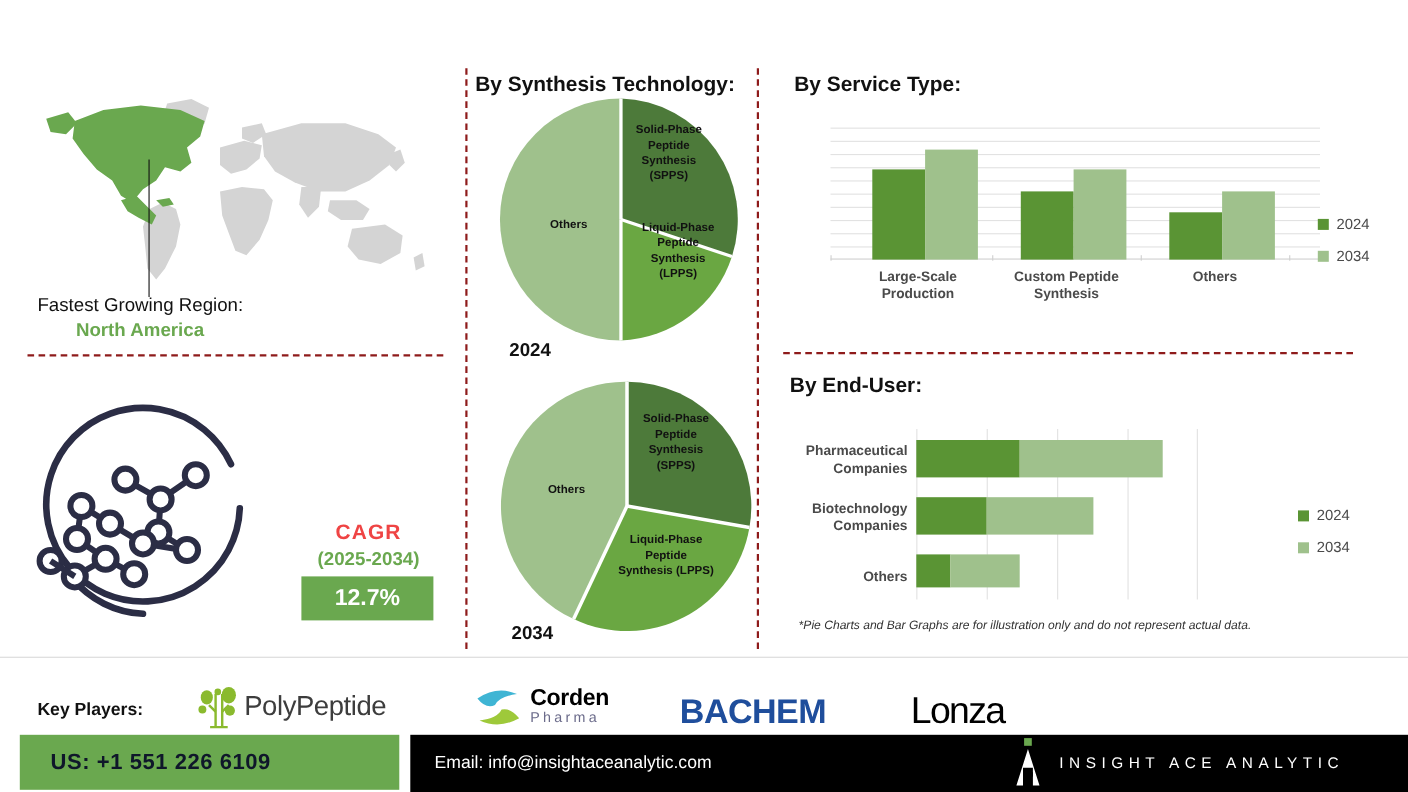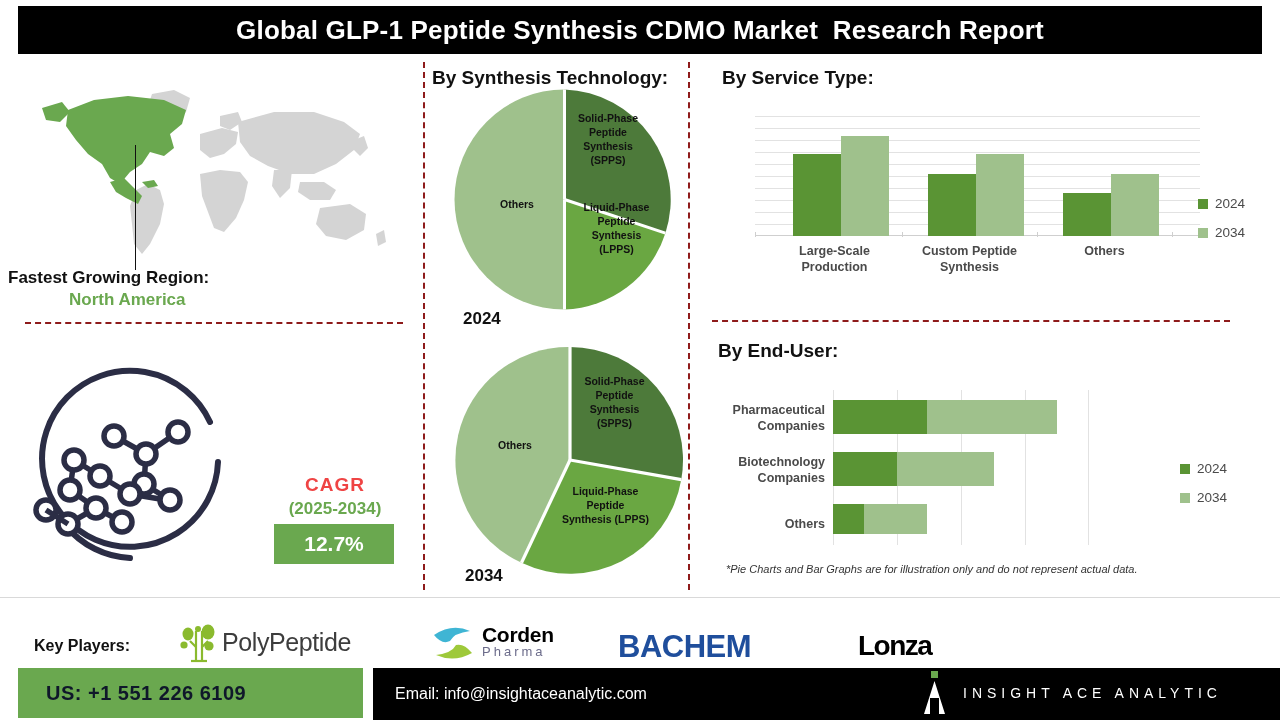--- a/index.html
+++ b/index.html
@@ -19,21 +19,21 @@
   
   .vdash{ position:absolute; width:0; border-left:2px dashed #8e1b1b; }
   .hdash{ position:absolute; height:0; border-top:2px dashed #8e1b1b; }
   .hline-thin{ position:absolute; height:0; border-top:1px solid #d9d9d9; }
 
   
   .map-wrap{ position:absolute; left:24px; top:78px; width:380px; height:185px; }
   .map-wrap svg{ width:100%; height:100%; display:block; }
   .pointer-line{ position:absolute; left:135px; top:145px; width:0; height:125px; border-left:1.5px solid #111; }
 
-  .fgr-label{ position:absolute; left:8px; top:268px; font-size:17px; font-weight:bold; color:#111; }
+  .fgr-label{ position:absolute; left:34px; top:268px; font-size:17px; font-weight:normal; color:#111; }
   .fgr-value{ position:absolute; left:69px; top:290px; font-size:17px; font-weight:bold; color:#6aa84f; }
 
   .cagr-icon{ position:absolute; left:26px; top:358px; width:224px; height:224px; }
   .cagr-icon svg{ width:100%; height:100%; display:block; }
 
   .cagr-title{ position:absolute; left:275px; top:474px; width:120px; text-align:center;
                font-size:19px; font-weight:bold; color:#ef4444; letter-spacing:1px; }
   .cagr-range{ position:absolute; left:264px; top:499px; width:142px; text-align:center;
                font-size:17px; font-weight:bold; color:#6aa84f; }
   .cagr-chip{ position:absolute; left:274px; top:524px; width:120px; height:40px; background:#6aa84f;
@@ -74,41 +74,38 @@
          color:#333; font-family:"Liberation Sans", sans-serif; }
 
   
   .kp-label{ position:absolute; left:34px; top:637px; font-size:16px; font-weight:bold; color:#111; }
   .logo{ position:absolute; display:flex; align-items:center; }
 
   .logo-poly-text{ font-size:25px; color:#3d3d3d; font-family:"Liberation Sans", sans-serif; letter-spacing:-0.4px;}
   .corden-top{ font-size:21px; font-weight:bold; color:#000000; line-height:0.95; letter-spacing:-0.3px;}
   .corden-bot{ font-size:13px; color:#6b6b8a; letter-spacing:3px; line-height:1.1;}
   .bachem-text{ font-size:31px; font-weight:bold; color:#1f4e9c; letter-spacing:-0.5px; }
-  .lonza-text{ font-size:28px; font-weight:bold; color:#000; letter-spacing:-1.5px;margin-left:30px; }
+  .lonza-text{ font-size:34px; font-weight:normal; color:#000; letter-spacing:-1.5px; }
   .aurisco-text{ font-size:33px; font-weight:bold; color:#1f4e9c; letter-spacing:-1px; }
 
   
   .foot-green{ position:absolute; left:18px; top:668px; width:345px; height:50px; background:#6aa84f;
                display:flex; align-items:center; }
   .foot-green span{ color:#0f172a; font-size:20px; font-weight:bold; padding-left:28px; letter-spacing:0.5px; }
   .foot-black{ position:absolute; left:373px; top:668px; width:1009px; height:52px; background:#000;
                display:flex; align-items:center; }
   .foot-email{ color:#fff; font-size:16px; padding-left:22px; }
   .foot-brand{ position:absolute; left:545px; top:16px; color:#fff; font-size:14px; letter-spacing:5px; }
   .foot-logo-a{ position:absolute; left:545px; top:0; }
 </style>
 </head>
 <body>
 
 <div id="root">
 
-  <div class="header-bar">
-    <div class="header-title">Global GLP-1 Peptide Synthesis CDMO Market  Research Report</div>
-  </div>
 
   <div class="vdash" style="left:423px; top:62px; height:528px;"></div>
   <div class="vdash" style="left:688px; top:62px; height:528px;"></div>
   <div class="hdash" style="left:25px; top:322px; width:378px;"></div>
   <div class="hdash" style="left:712px; top:320px; width:518px;"></div>
   <div class="hline-thin" style="left:0px; top:597px; width:1280px;"></div>
 
   <div class="map-wrap">
     <svg viewBox="0 0 380 185" xmlns="http://www.w3.org/2000/svg">
       <g fill="#d4d4d4">

